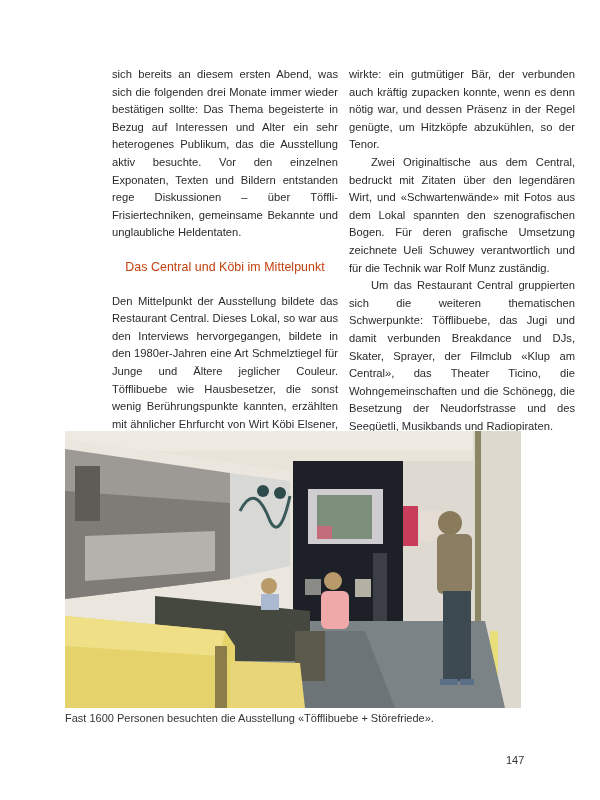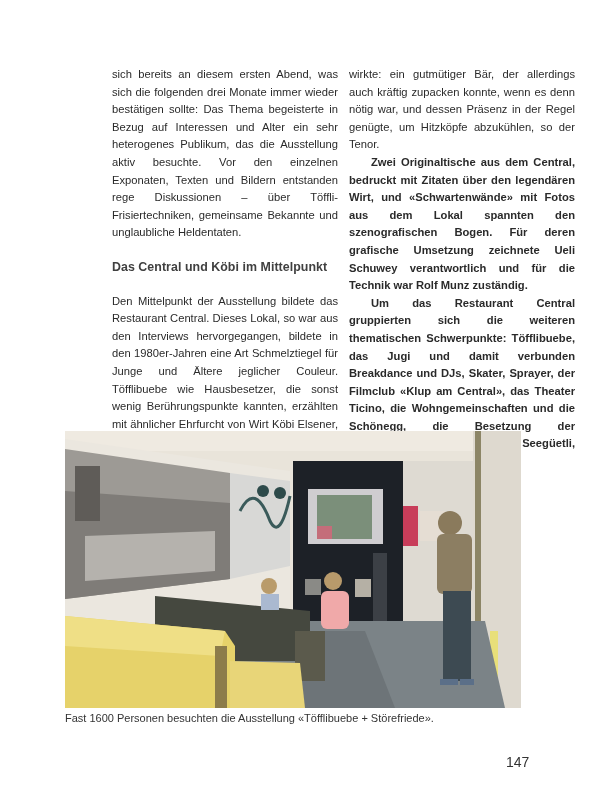--- a/index.html
+++ b/index.html
@@ -1,37 +1,37 @@
 <!DOCTYPE html>
 <html><head>
   <meta charset="utf-8">
   <style>
     html, body { margin: 0; padding: 0; background: #ffffff; }
     body { width: 600px; height: 800px; position: relative; overflow: hidden; font-family: "Liberation Sans", "DejaVu Sans", sans-serif; color: #2a2a2a; }
     .col { position: absolute; top: 66px; width: 226px; font-size: 11.2px; line-height: 17.6px; text-align: justify; hyphens: manual; margin-left: 47px; }
     .col-left { left: 65px; }
     .col-right { left: 302px; }
     .col p { margin: 0; }
-    .col p.indent { text-indent: 22px; font-weight: bold; }
-    .heading { color: #404040; font-weight: bold; font-size: 12.4px; margin: 17px 0 16px 0 !important; text-align: left; letter-spacing: 0.05px; }
+    .col p.indent { text-indent: 22px; }
+    .heading { color: #c2410c; font-weight: normal; font-size: 12.4px; margin: 17px 0 16px 0 !important; text-align: center; letter-spacing: 0.05px; }
     .photo { position: absolute; left: 65px; top: 431px; width: 456px; height: 277px; overflow: hidden; background: #e6e1d6; }
     .caption { position: absolute; left: 65px; top: 712px; font-size: 11px; color: #333; }
-    .pagenum { position: absolute; left: 506px; top: 754px; font-size: 14px; color: #333; }
+    .pagenum { position: absolute; left: 506px; top: 754px; font-size: 11px; color: #333; }
   </style>
 </head>
 <body>
 
 <div class="col col-left">
   <p>sich bereits an diesem ersten Abend, was sich die folgenden drei Monate immer wieder bestätigen sollte: Das Thema begeisterte in Bezug auf Interessen und Alter ein sehr heterogenes Publikum, das die Ausstellung aktiv besuchte. Vor den einzelnen Exponaten, Texten und Bildern entstanden rege Diskussionen – über Töffli-Frisiertechniken, gemeinsame Bekannte und unglaubliche Heldentaten.</p>
   <p class="heading">Das Central und Köbi im Mittelpunkt</p>
   <p>Den Mittelpunkt der Ausstellung bildete das Restaurant Central. Dieses Lokal, so war aus den Interviews hervorgegangen, bildete in den 1980er-Jahren eine Art Schmelztiegel für Junge und Ältere jeglicher Couleur. Töfflibuebe wie Hausbesetzer, die sonst wenig Berührungspunkte kannten, erzählten mit ähnlicher Ehrfurcht von Wirt Köbi Elsener, der integrierend</p>
 </div>
 
 <div class="col col-right">
-  <p>wirkte: ein gutmütiger Bär, der allerdings auch kräftig zupacken konnte, wenn es denn nötig war, und dessen Präsenz in der Regel genügte, um Hitzköpfe abzukühlen, so der Tenor.</p>
+  <p>wirkte: ein gutmütiger Bär, der verbunden auch kräftig zupacken konnte, wenn es denn nötig war, und dessen Präsenz in der Regel genügte, um Hitzköpfe abzukühlen, so der Tenor.</p>
   <p class="indent">Zwei Originaltische aus dem Central, bedruckt mit Zitaten über den legendären Wirt, und «Schwartenwände» mit Fotos aus dem Lokal spannten den szenografischen Bogen. Für deren grafische Umsetzung zeichnete Ueli Schuwey verantwortlich und für die Technik war Rolf Munz zuständig.</p>
   <p class="indent">Um das Restaurant Central gruppierten sich die weiteren thematischen Schwerpunkte: Töfflibuebe, das Jugi und damit verbunden Breakdance und DJs, Skater, Sprayer, der Filmclub «Klup am Central», das Theater Ticino, die Wohngemeinschaften und die Schönegg, die Besetzung der Neudorfstrasse und des Seegüetli, Musikbands und Radiopiraten.</p>
 </div>
 
 <div class="photo">
   <svg width="456" height="277" viewBox="0 0 456 277" xmlns="http://www.w3.org/2000/svg">
 
     <rect x="0" y="0" width="456" height="277" fill="#e9e4da"></rect>
     <rect x="0" y="0" width="456" height="20" fill="#efeae1"></rect>
 

